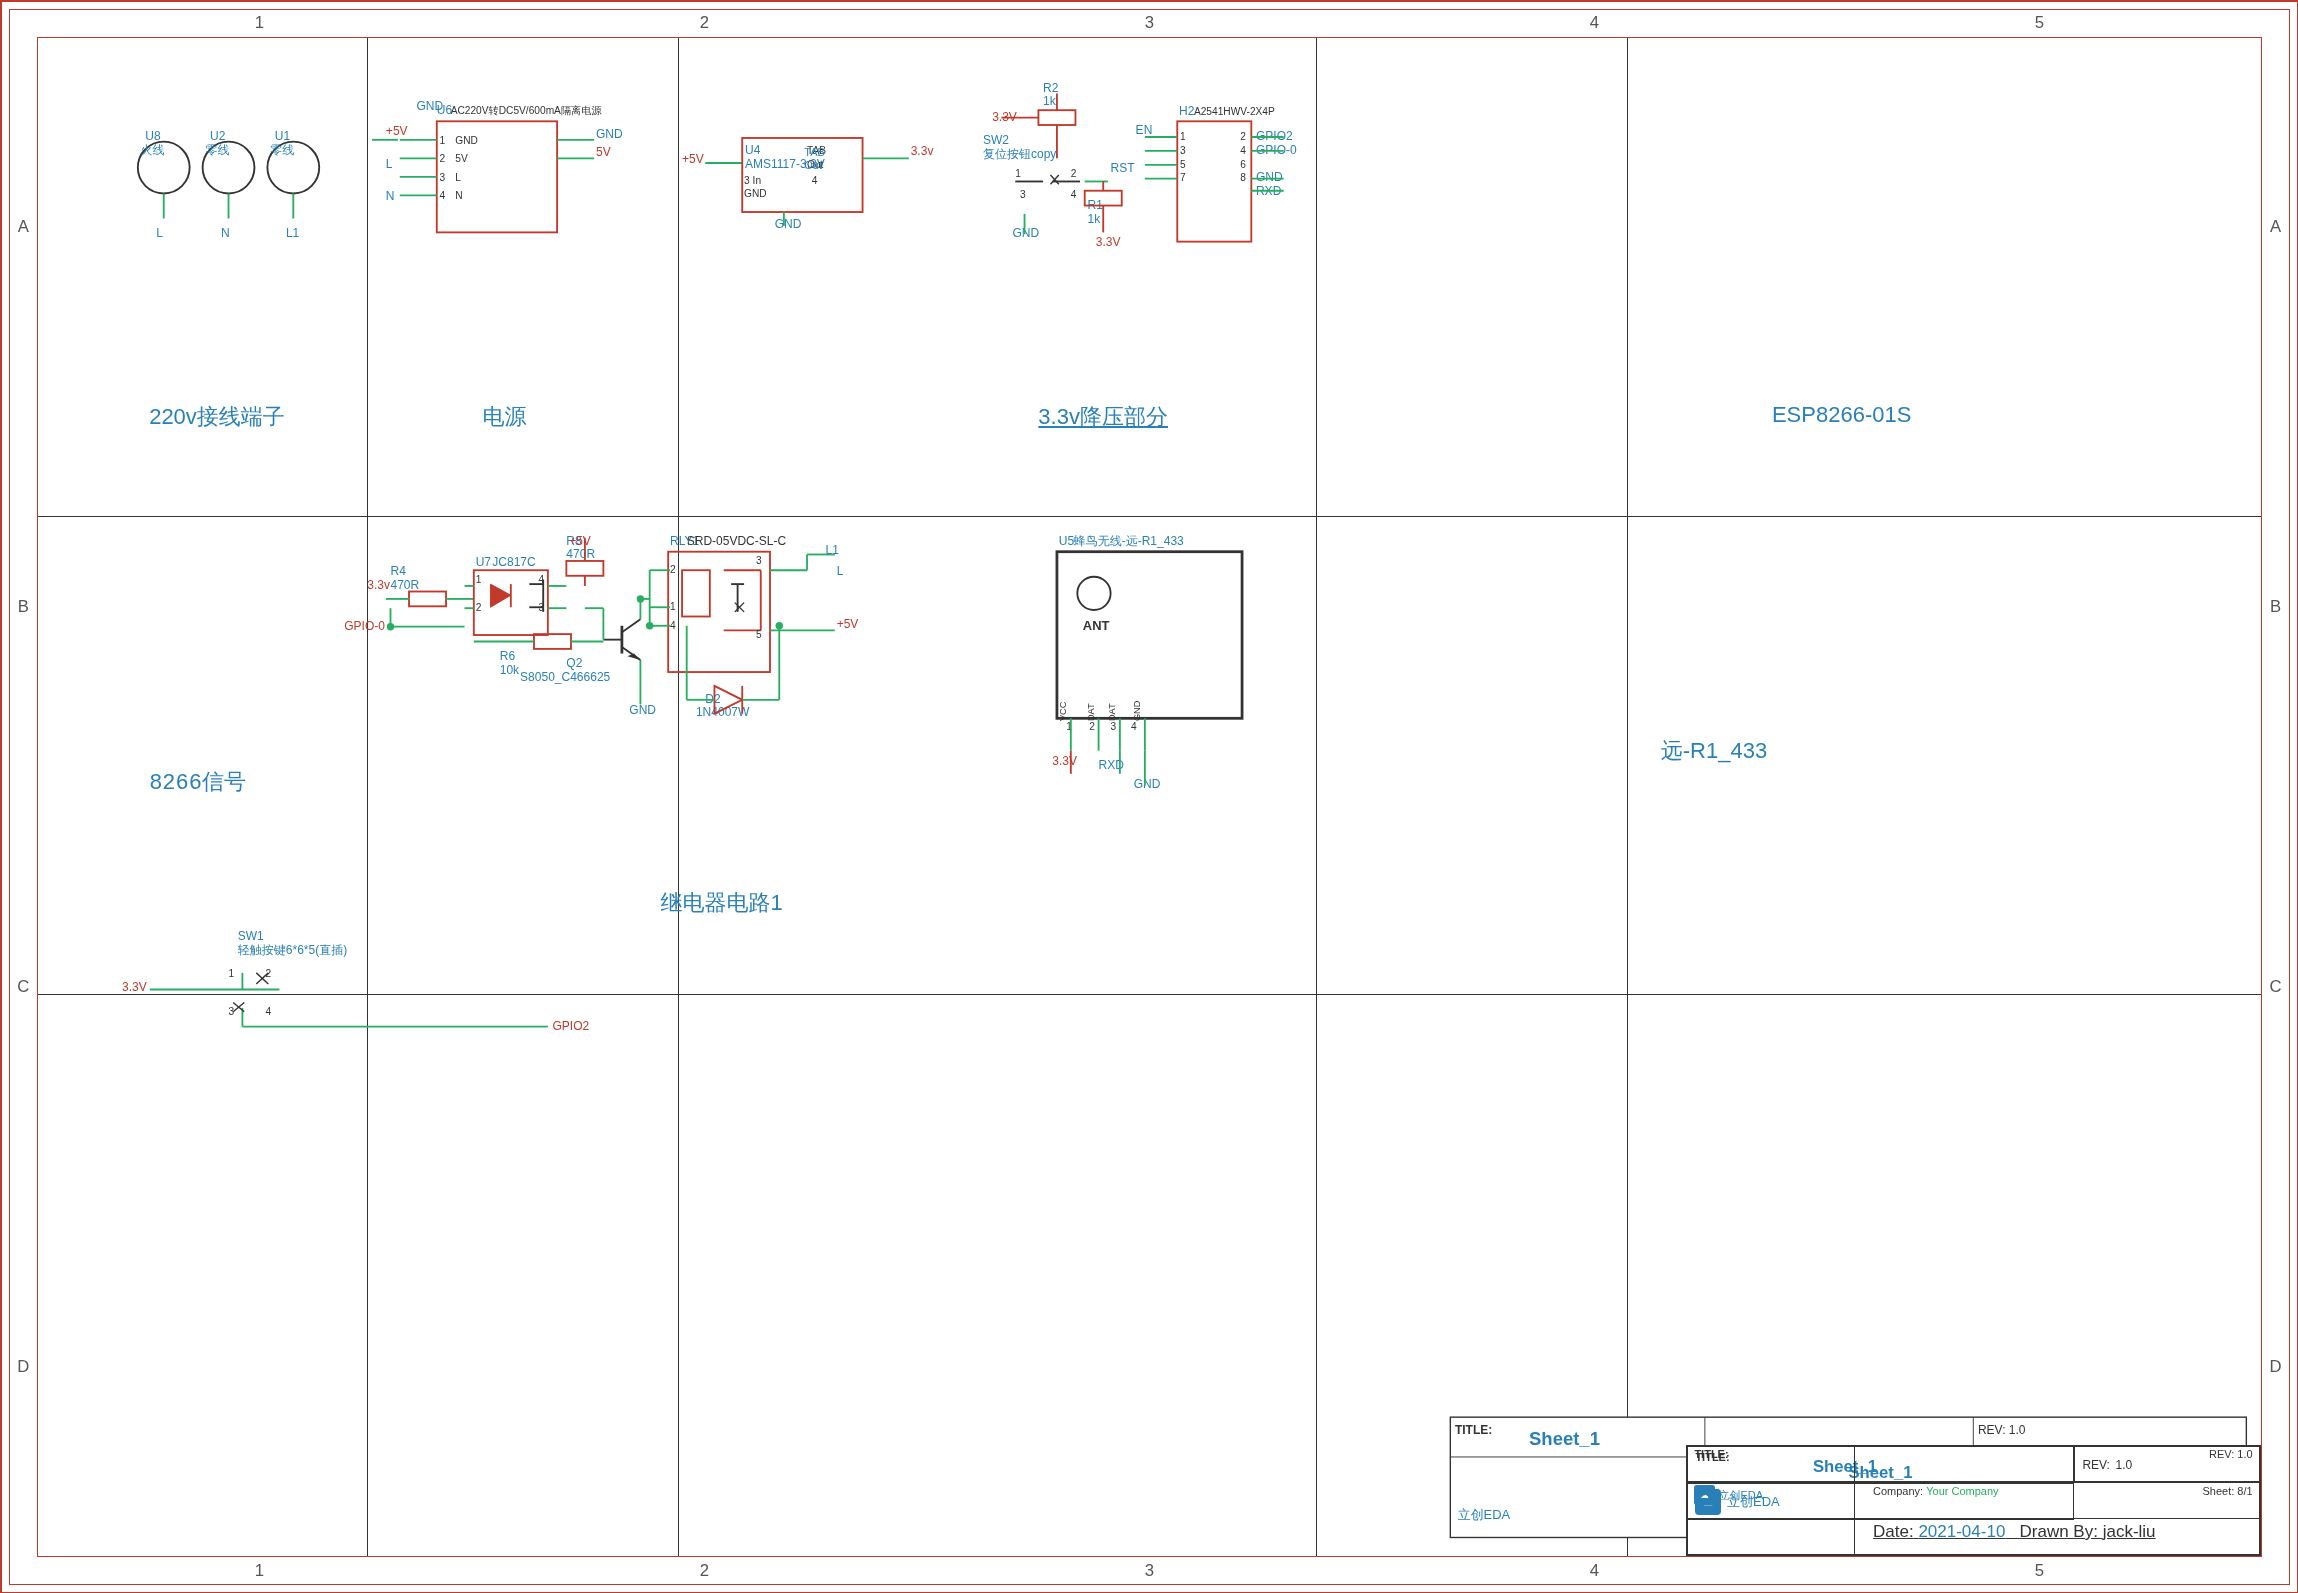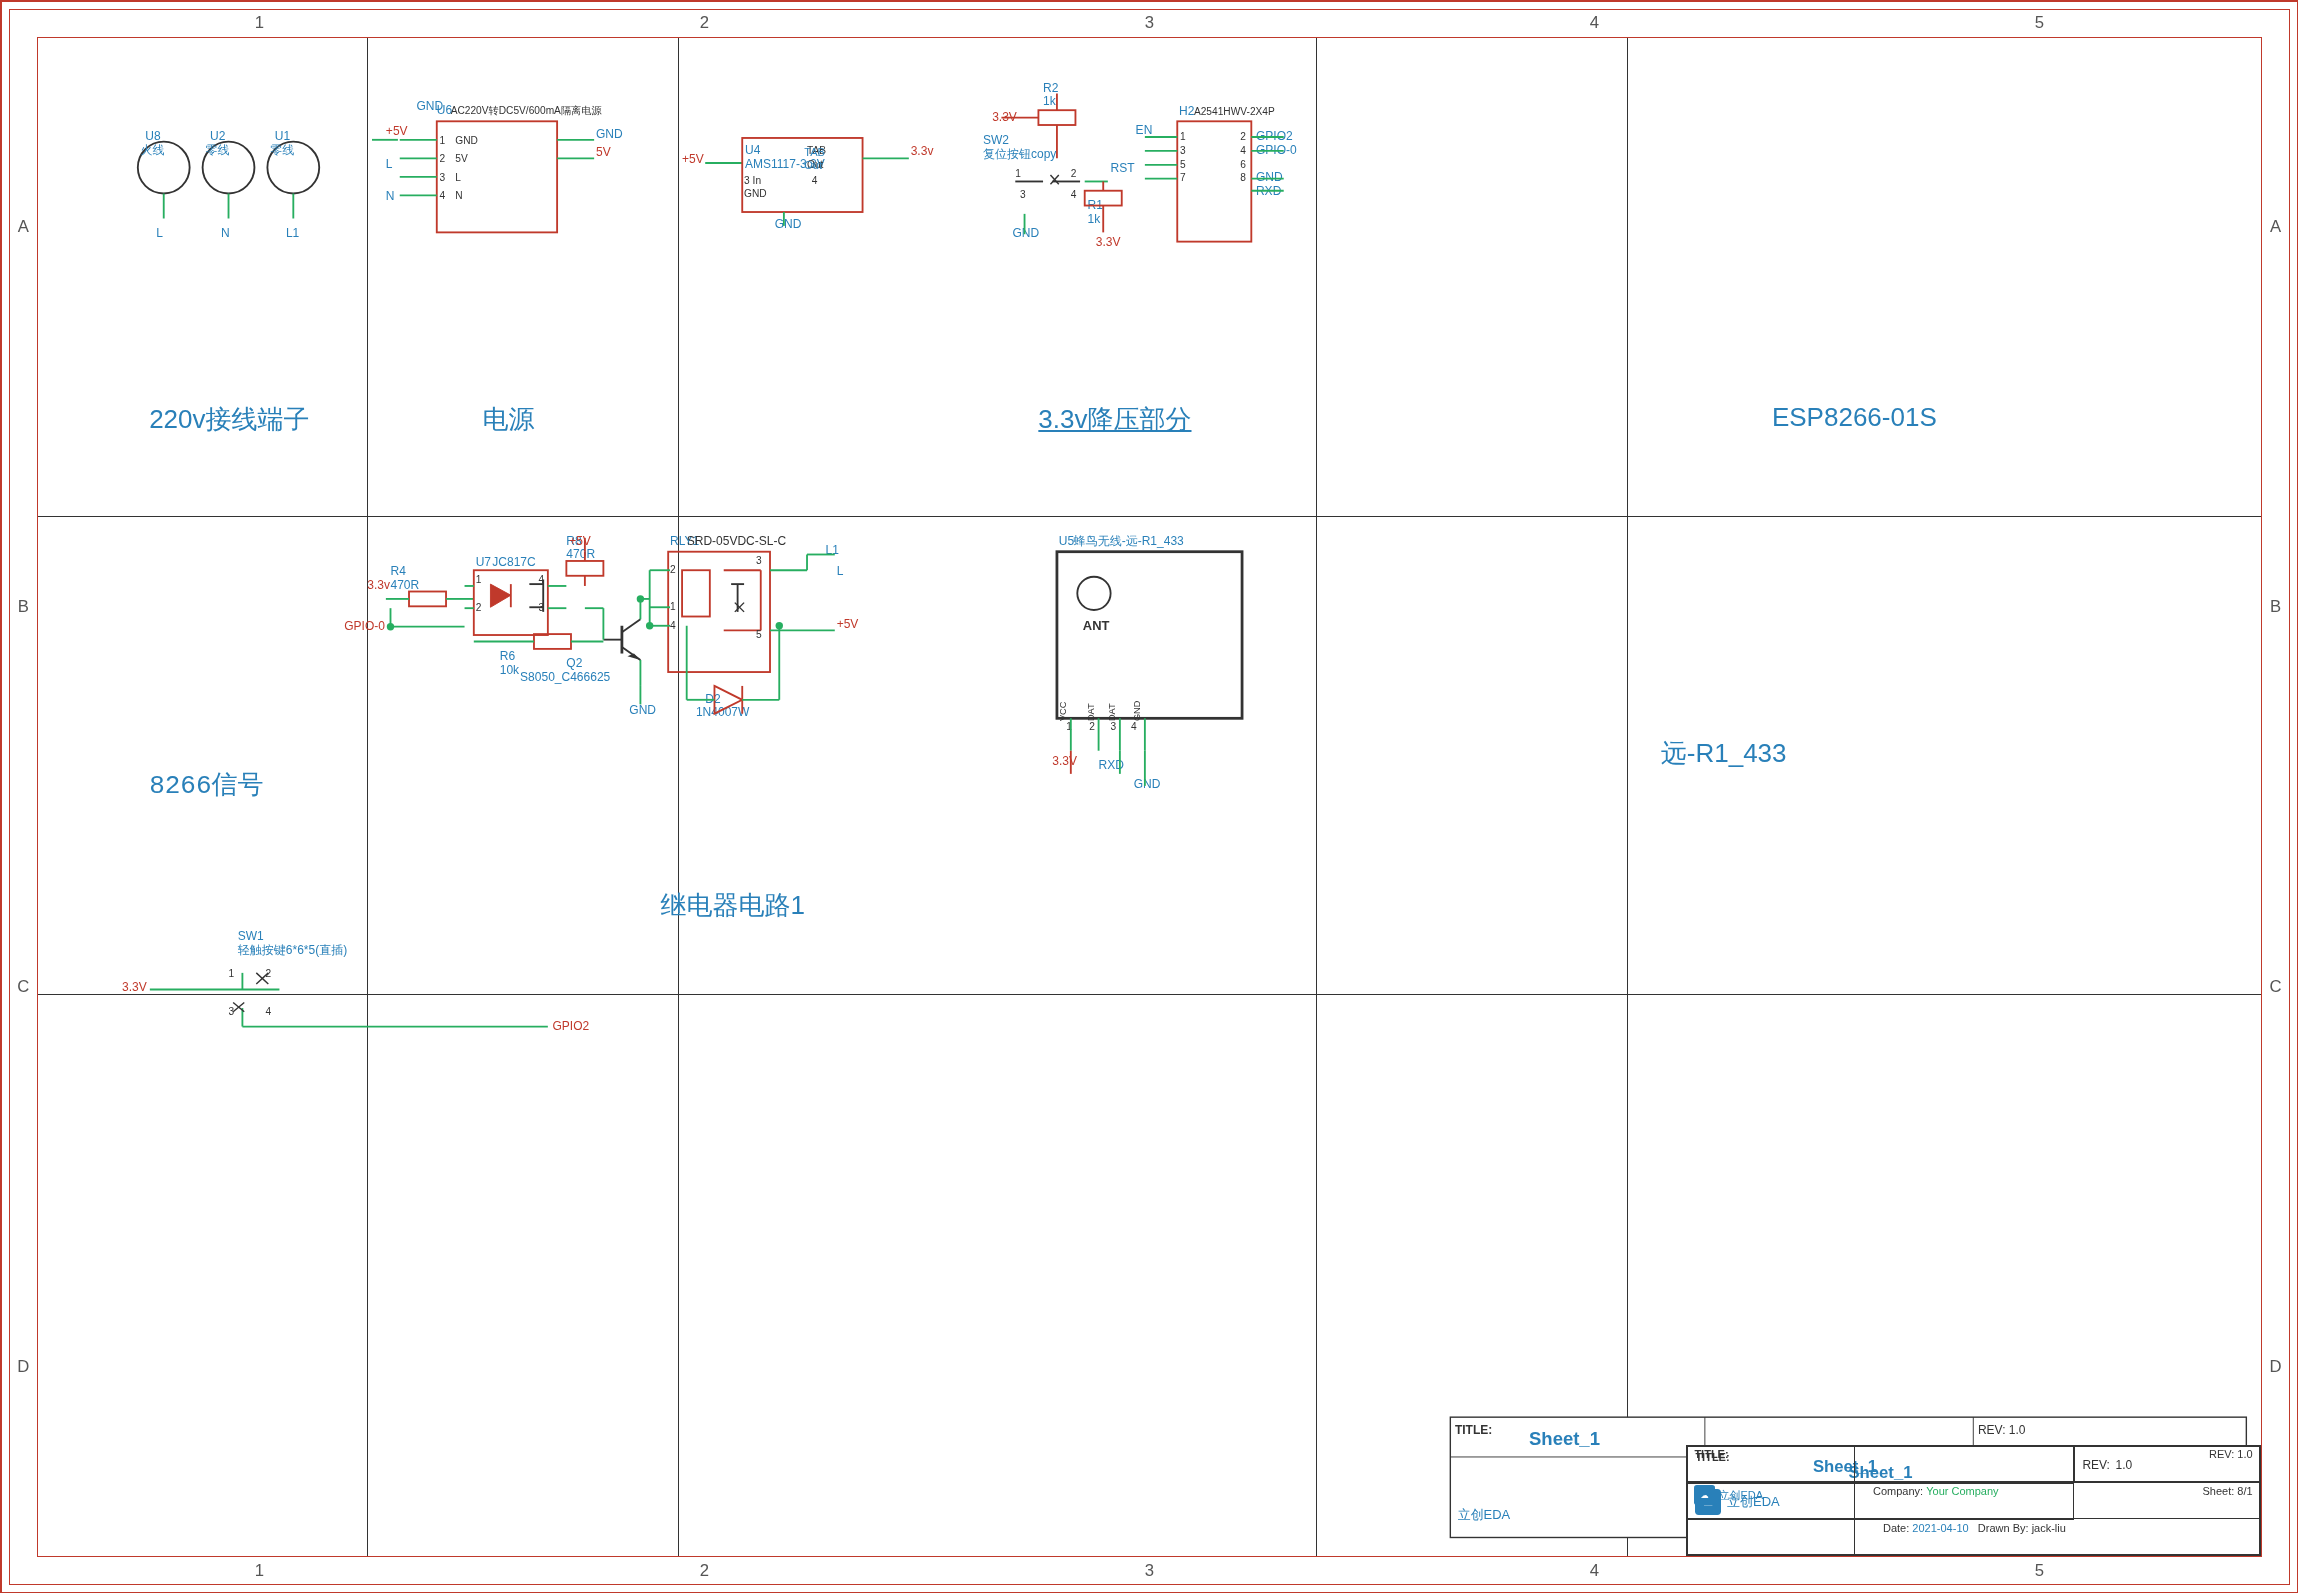--- a/index.html
+++ b/index.html
@@ -68,21 +68,21 @@
     
     .vdiv1 { position: absolute; left: 14.8%; top: 0; bottom: 0; border-left: 0.9px solid #333; }
     .vdiv2 { position: absolute; left: 28.8%; top: 0; bottom: 0; border-left: 0.9px solid #333; }
     .vdiv3 { position: absolute; left: 57.5%; top: 0; bottom: 0; border-left: 0.9px solid #333; }
     .vdiv4 { position: absolute; left: 71.5%; top: 0; bottom: 0; border-left: 0.9px solid #333; }
     .hdiv1 { position: absolute; top: 31.5%; left: 0; right: 0; border-top: 0.9px solid #333; }
     .hdiv2 { position: absolute; top: 63%; left: 0; right: 0; border-top: 0.9px solid #333; }
     
     .section-label {
       position: absolute;
-      font-size: 26px;
+      font-size: 22px;
       color: #2980b9;
       font-weight: normal;
     }
     
     .schematic-svg {
       position: absolute;
       top: 0; left: 0;
       width: 100%;
       height: 100%;
     }
@@ -567,21 +567,21 @@
       <div style="position:absolute;top:39px;left:7.4px;font-size:11px;color:#2980b9;display:flex;align-items:center;gap:3.7px;">
         <div style="width:20.4px;height:20.4px;background:#2980b9;border-radius:2.8px;display:flex;align-items:center;justify-content:center;color:white;font-size:8.3px;">☁</div>
         <span>立创EDA</span>
       </div>
       <div style="position:absolute;top:39px;left:186px;font-size:11px;color:#333;">
         <span>Company:</span>&nbsp;<span style="color:#27ae60;">Your Company</span>
       </div>
       <div style="position:absolute;top:39px;right:7.4px;font-size:11px;color:#333;">
         <span>Sheet:</span>&nbsp;<span>8/1</span>
       </div>
-      <div style="position:absolute;top:76px;left:196px;font-size:11px;color:#333;">
+      <div style="position:absolute;top:76px;left:186px;font-size:17px;color:#333;text-decoration:underline;">
         <span>Date:</span>&nbsp;<span style="color:#2980b9;">2021-04-10</span>
         &nbsp;&nbsp;<span>Drawn By:</span>&nbsp;<span>jack-liu</span>
       </div>
 
       <div style="position:absolute;top:0;left:0;right:0;bottom:0;border:0.9px solid #333;"></div>
       <div style="position:absolute;top:35px;left:0;right:0;border-top:0.9px solid #333;"></div>
       <div style="position:absolute;top:72px;left:0;right:0;border-top:0.9px solid #333;"></div>
       <div style="position:absolute;top:0;left:167px;bottom:0;border-left:0.9px solid #333;"></div>
     </div>
 

